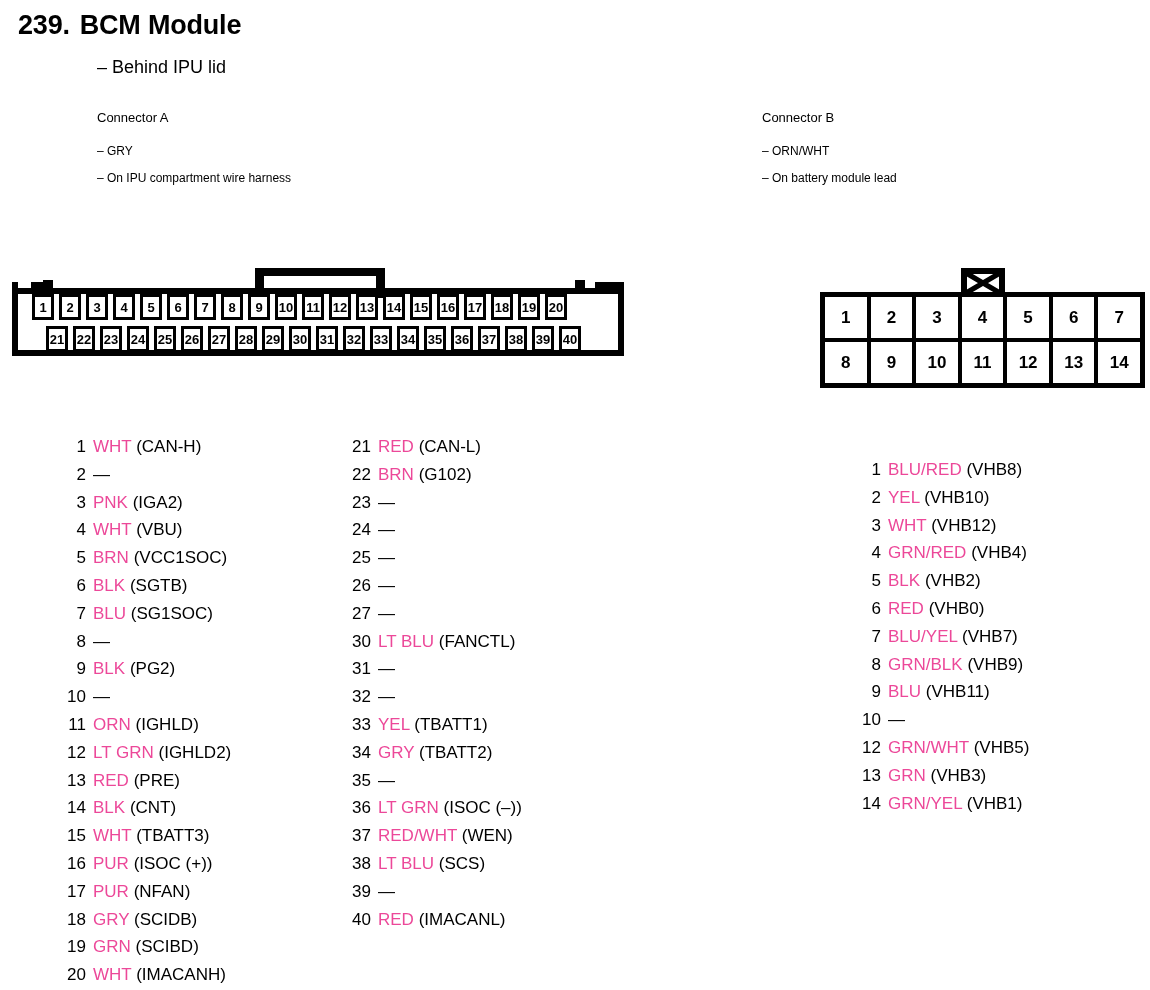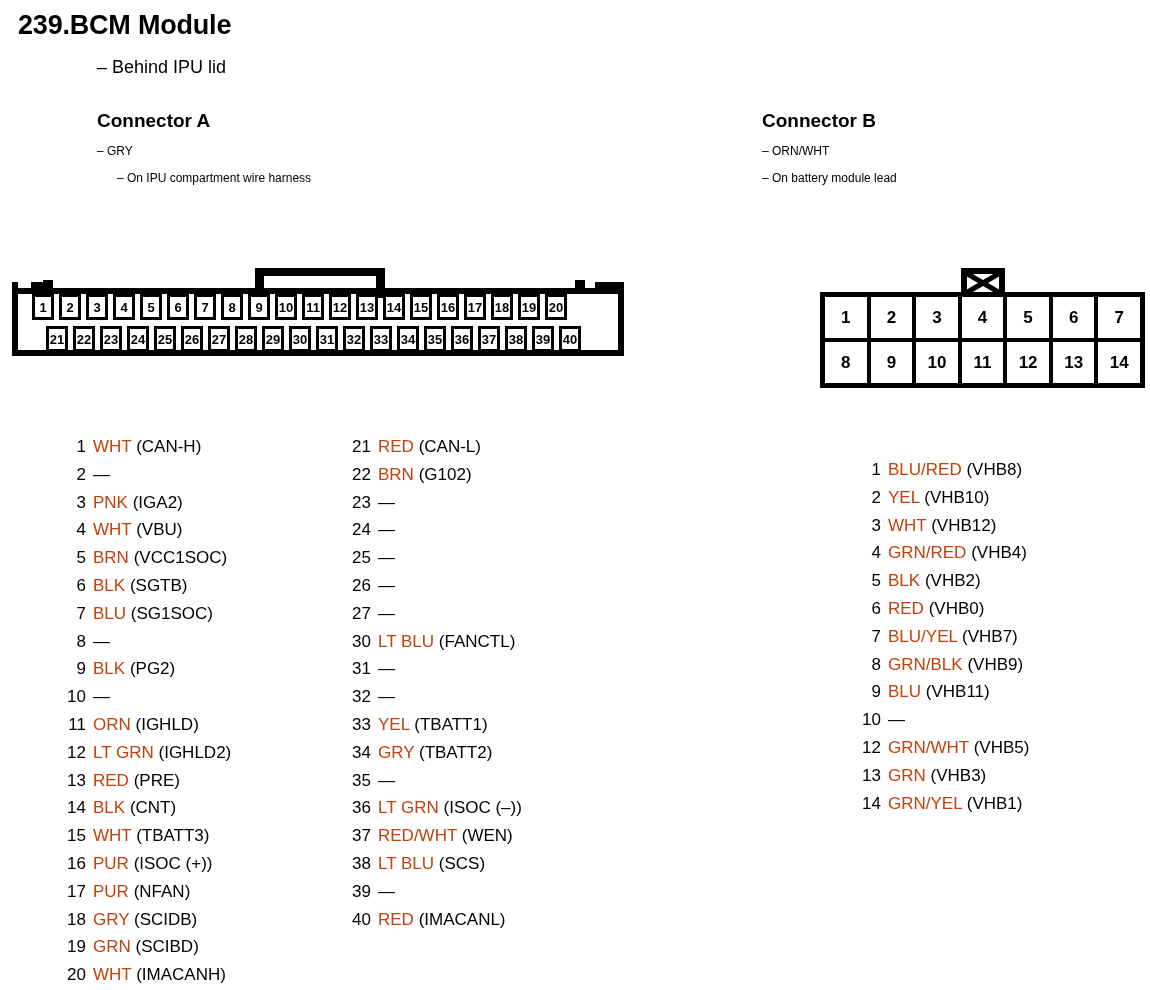--- a/index.html
+++ b/index.html
@@ -19,46 +19,46 @@
   
   .title {
     position: absolute;
     left: 18px;
     top: 10px;
     font-size: 27px;
     font-weight: bold;
     letter-spacing: -0.2px;
     white-space: nowrap;
   }
-  .title .num { }
+  .title .num { margin-right: 10px; }
 
   .subtitle {
     position: absolute;
     left: 97px;
     top: 57px;
     font-size: 18px;
     white-space: nowrap;
   }
 
   
   .conn-head {
     position: absolute;
-    font-size: 19px;
-    font-weight: bold;
+    font-size: 13px;
+    font-weight: normal;
     white-space: nowrap;
   }
   .conn-note {
     position: absolute;
     font-size: 12px;
     white-space: nowrap;
   }
 
   #connA-head { left: 97px;  top: 110px; }
   #connA-note1{ left: 97px;  top: 144px; }
-  #connA-note2{ left: 97px;  top: 171px; margin-left: 20px; }
+  #connA-note2{ left: 97px;  top: 171px; }
 
   #connB-head { left: 762px; top: 110px; }
   #connB-note1{ left: 762px; top: 144px; }
   #connB-note2{ left: 762px; top: 171px; }
 
   
   #connA-diagram {
     position: absolute;
     left: 12px;
     top: 268px;
@@ -192,21 +192,21 @@
   .pin-row {
     white-space: nowrap;
     display: block;
   }
   .pin-num {
     display: inline-block;
     width: 26px;
     text-align: right;
     margin-right: 7px;
   }
-  .pin-color { color: #c2410c; }
+  .pin-color { color: #ec4899; }
   .pin-sig   { color: #000000; }
   .pin-dash  { color: #000; }
 </style>
 </head>
 <body>
 
 <div class="title">
   <span class="num">239.</span><span>BCM Module</span>
 </div>
 <div class="subtitle">– Behind IPU lid</div>

